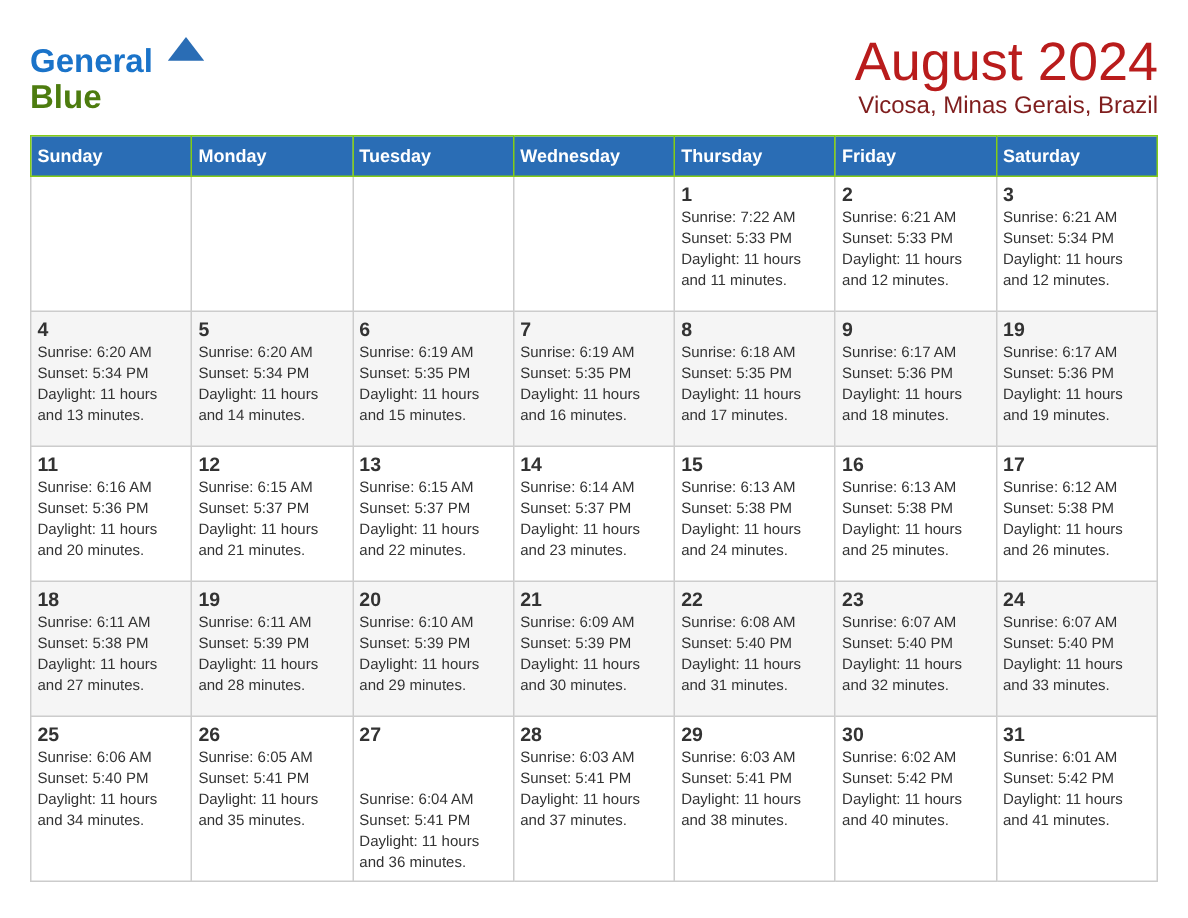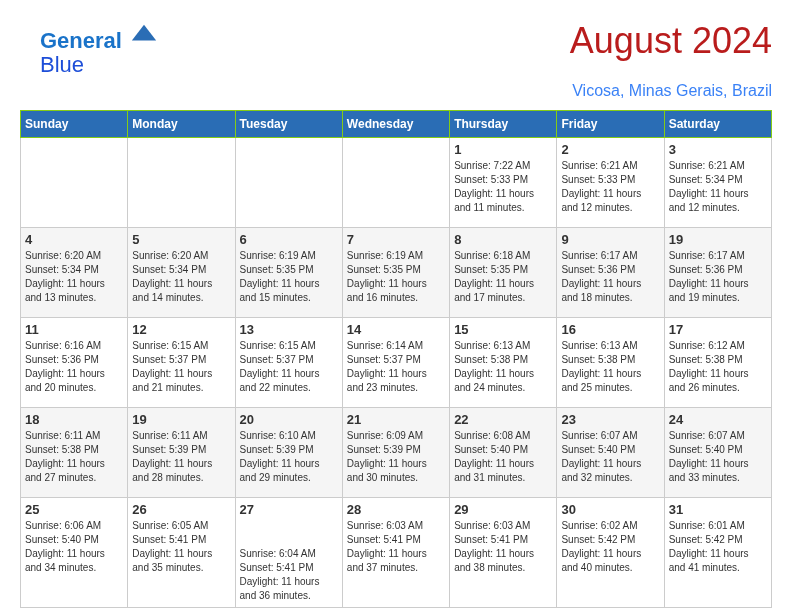--- a/index.html
+++ b/index.html
@@ -12,21 +12,20 @@
     }
     .header {
       display: flex;
       justify-content: space-between;
       align-items: flex-start;
       margin-bottom: 10px;
     }
     .logo {
       display: flex;
       align-items: center;
-      margin-left: 20px;
     }
     .logo-text {
       font-size: 22px;
       font-weight: bold;
       color: #333;
       line-height: 1.1;
     }
     .logo-text span {
       color: #1a73c9;
     }
@@ -38,22 +37,21 @@
     .title-block {
       text-align: right;
     }
     .month-title {
       font-size: 36px;
       color: #b91c1c;
       font-weight: normal;
     }
     .location-title {
       font-size: 16px;
-      color: #3b82f6;
-      margin-top: 20px;
+      color: #7f1d1d;
     }
     table {
       width: 100%;
       border-collapse: collapse;
       table-layout: fixed;
     }
     th {
       background-color: #2a6db5;
       color: #fff;
       padding: 6px 4px;
@@ -90,21 +88,21 @@
 <body>
 
 <div class="header">
   <div class="logo">
     <div>
       <div class="logo-text">
         <span>General</span>
         <svg class="logo-icon" viewBox="0 0 30 30">
           <polygon points="15,5 28,22 2,22" fill="#2a6db5"></polygon>
         </svg>
-        <br><span style="color:#1d4ed8;font-size:22px;font-weight:normal;">Blue</span>
+        <br><span style="color:#4d7c0f;font-size:22px;font-weight:bold;">Blue</span>
       </div>
     </div>
   </div>
   <div class="title-block">
     <div class="month-title">August 2024</div>
     <div class="location-title">Vicosa, Minas Gerais, Brazil</div>
   </div>
 </div>
 
 <table>

